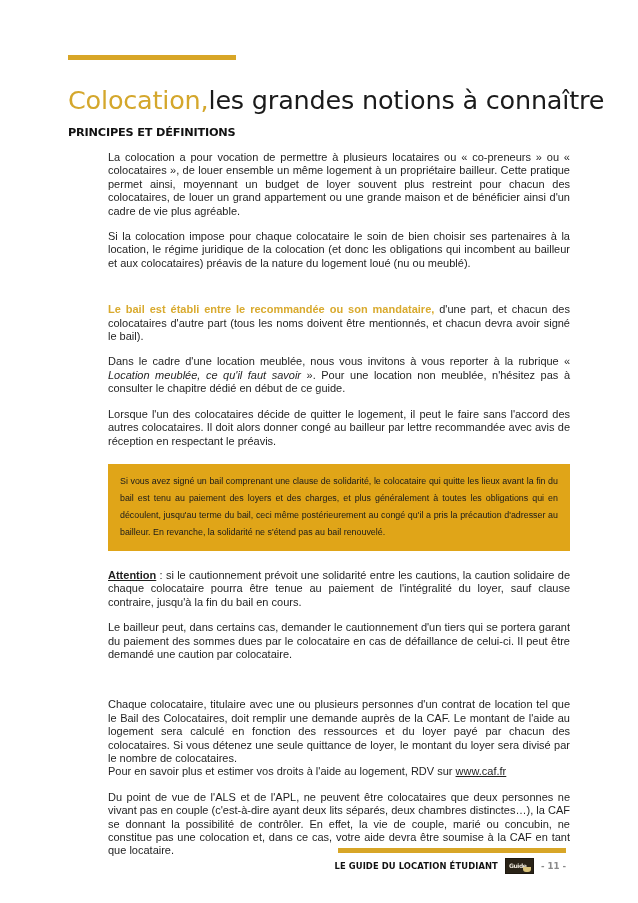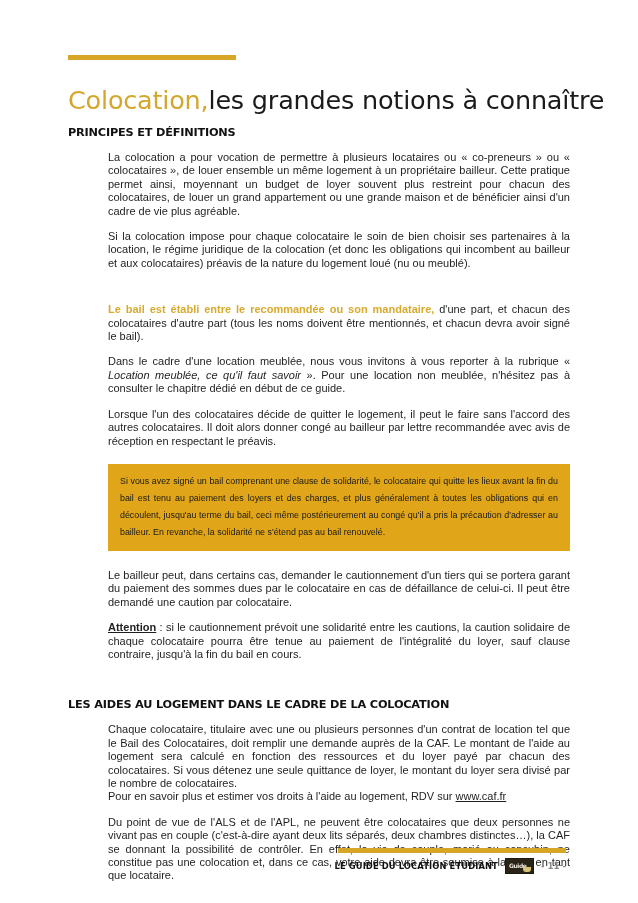--- a/index.html
+++ b/index.html
@@ -192,27 +192,26 @@
 
 
     <p class="body"><span class="gold-lead">Le bail est établi entre le recommandée ou son mandataire,</span><span> d'une part, et chacun des colocataires d'autre part (tous les noms doivent être mentionnés, et chacun devra avoir signé le bail).</span></p>
 
     <p class="body"><span>Dans le cadre d'une location meublée, nous vous invitons à vous reporter  à la rubrique « </span><em class="it">Location meublée, ce qu'il faut savoir</em><span> ». Pour une location non meublée, n'hésitez pas à consulter le chapitre dédié en début de ce guide.</span></p>
 
     <p class="body tight">Lorsque l'un des colocataires décide de quitter le logement, il peut le faire sans l'accord des autres colocataires. Il doit alors donner congé au bailleur par lettre recommandée avec avis de réception en respectant le préavis.</p>
 
     <div class="callout">Si vous avez signé un bail comprenant une clause de solidarité, le colocataire qui quitte les lieux avant la fin du bail est tenu au paiement des loyers et des charges, et plus généralement à toutes les obligations qui en découlent, jusqu'au terme du bail, ceci même postérieurement au congé qu'il a pris la précaution d'adresser au bailleur. En revanche, la solidarité ne s'étend pas au bail renouvelé.</div>
 
+    <p class="body"><span class="attention">Attention</span><span> : si le cautionnement prévoit une solidarité entre les cautions, la caution solidaire de chaque colocataire pourra être tenue au paiement de l'intégralité du loyer, sauf clause contraire, jusqu'à la fin du bail en cours.</span></p>
+
     <p class="body">Le bailleur peut, dans certains cas, demander le cautionnement d'un tiers qui se portera garant  du paiement des sommes dues par le colocataire en cas de défaillance de celui-ci. Il peut  être demandé une caution par colocataire.</p>
 
-    <p class="body"><span class="attention">Attention</span><span> : si le cautionnement prévoit une solidarité entre les cautions, la caution solidaire de chaque colocataire pourra être tenue au paiement de l'intégralité du loyer, sauf clause contraire, jusqu'à la fin du bail en cours.</span></p>
-
     <div class="sec-gap-lg"></div>
 
-    <h2 class="section">LES AIDES AU LOGEMENT DANS LE CADRE DE LA COLOCATION</h2>
 
     <p class="body tight">Chaque colocataire, titulaire avec une ou plusieurs personnes d'un contrat de location tel que le Bail des Colocataires, doit remplir une demande auprès de la CAF. Le montant de l'aide au logement sera calculé en fonction des ressources et du loyer payé par chacun des colocataires. Si vous détenez une seule quittance de loyer, le montant du loyer sera divisé par le nombre de colocataires.</p>
     <p class="body"><span>Pour en savoir plus et estimer vos droits à l'aide au logement, RDV sur </span><u class="link">www.caf.fr</u></p>
 
     <p class="body last">Du point de vue de l'ALS et de l'APL, ne peuvent être colocataires que deux personnes ne vivant pas en couple (c'est-à-dire ayant deux lits séparés, deux chambres distinctes…), la CAF se donnant la possibilité de contrôler. En effet, la vie de couple, marié ou concubin, ne constitue pas une colocation et, dans ce cas, votre aide devra être soumise à la CAF en tant que locataire.</p>
 
   </div>
 
   <div class="footer">
     <div class="footer-rule"></div>

